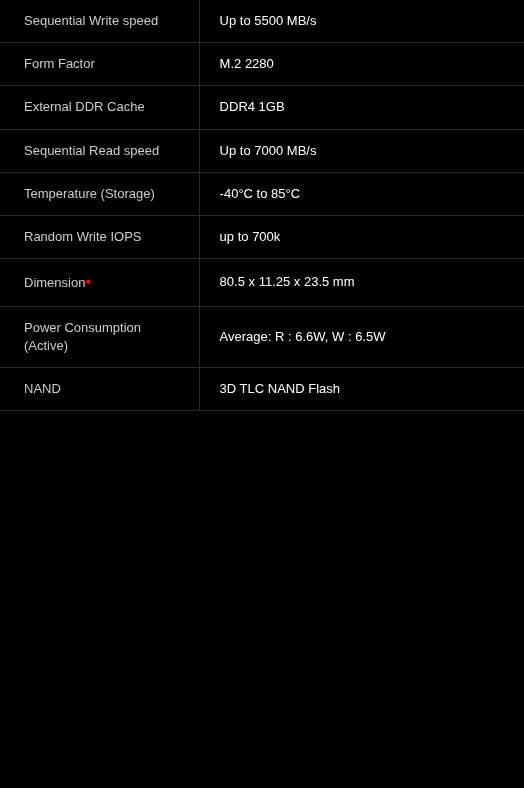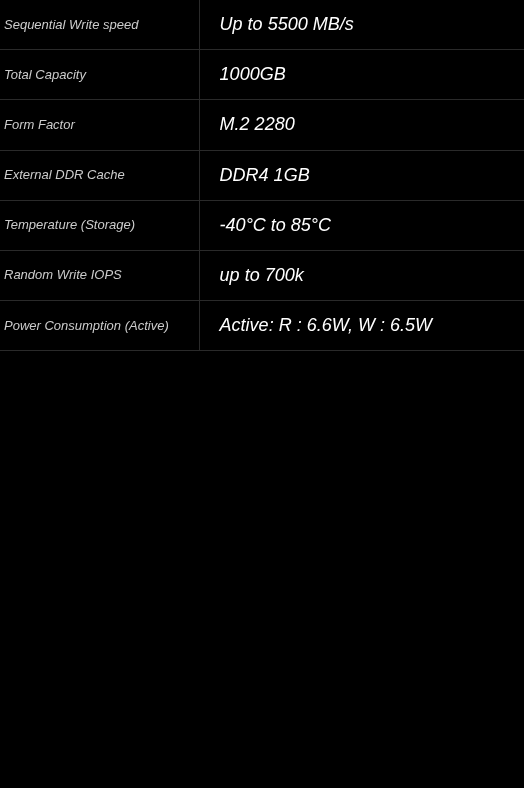--- a/index.html
+++ b/index.html
@@ -20,72 +20,79 @@
     .specs-table {
       width: 100%;
       border-collapse: collapse;
     }
 
     .specs-table tr {
       border-bottom: 1px solid #2a2a2a;
     }
 
     .specs-table td {
-      padding: 12px 4px;
+      padding: 12px 24px;
       vertical-align: middle;
       line-height: 1.4;
-      font-style: italic;
     }
 
     .specs-table td:first-child {
       width: 38%;
       color: #cccccc;
       font-size: 13px;
       border-right: 1px solid #2a2a2a;
     }
 
     .specs-table td:last-child {
       width: 62%;
       color: #ffffff;
-      font-size: 18px;
+      font-size: 13px;
       padding-left: 20px;
     }
 
     .red-dot {
       color: #ff0000;
       font-size: 16px;
     }
   </style>
 </head>
 <body>
 
 <table class="specs-table">
   <tbody id="specs-body">
   <tr>
         <td>Sequential Write speed</td>
         <td>Up to 5500 MB/s</td>
       </tr>
       <tr>
-        <td>Total Capacity</td>
-        <td>1000GB</td>
-      </tr>
-      <tr>
         <td>Form Factor</td>
         <td>M.2 2280</td>
       </tr>
       <tr>
         <td>External DDR Cache</td>
         <td>DDR4 1GB</td>
+      </tr>
+      <tr>
+        <td>Sequential Read speed</td>
+        <td>Up to 7000 MB/s</td>
       </tr>
       <tr>
         <td>Temperature (Storage)</td>
         <td>-40°C to 85°C</td>
       </tr>
       <tr>
         <td>Random Write IOPS</td>
         <td>up to 700k</td>
       </tr>
       <tr>
+        <td>Dimension<span class="red-dot">•</span></td>
+        <td>80.5 x 11.25 x 23.5 mm</td>
+      </tr>
+      <tr>
         <td>Power Consumption (Active)</td>
-        <td>Active: R : 6.6W, W : 6.5W</td>
+        <td>Average: R : 6.6W, W : 6.5W</td>
+      </tr>
+      <tr>
+        <td>NAND</td>
+        <td>3D TLC NAND Flash</td>
       </tr>
     </tbody>
 </table>
 
 </body></html>

